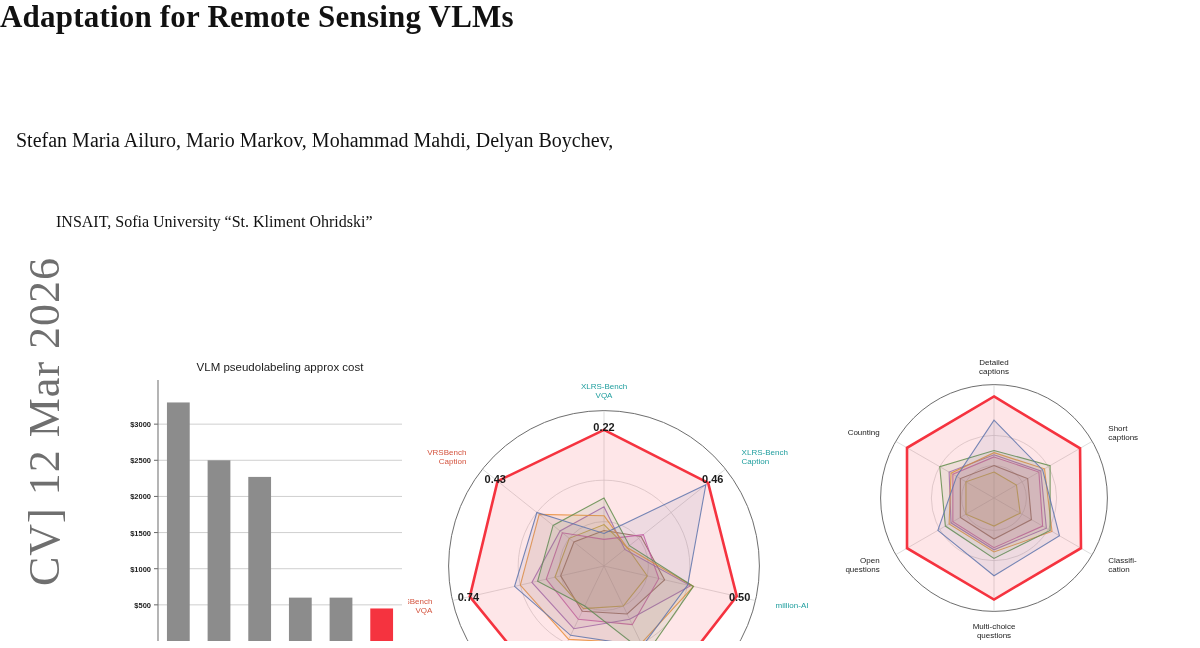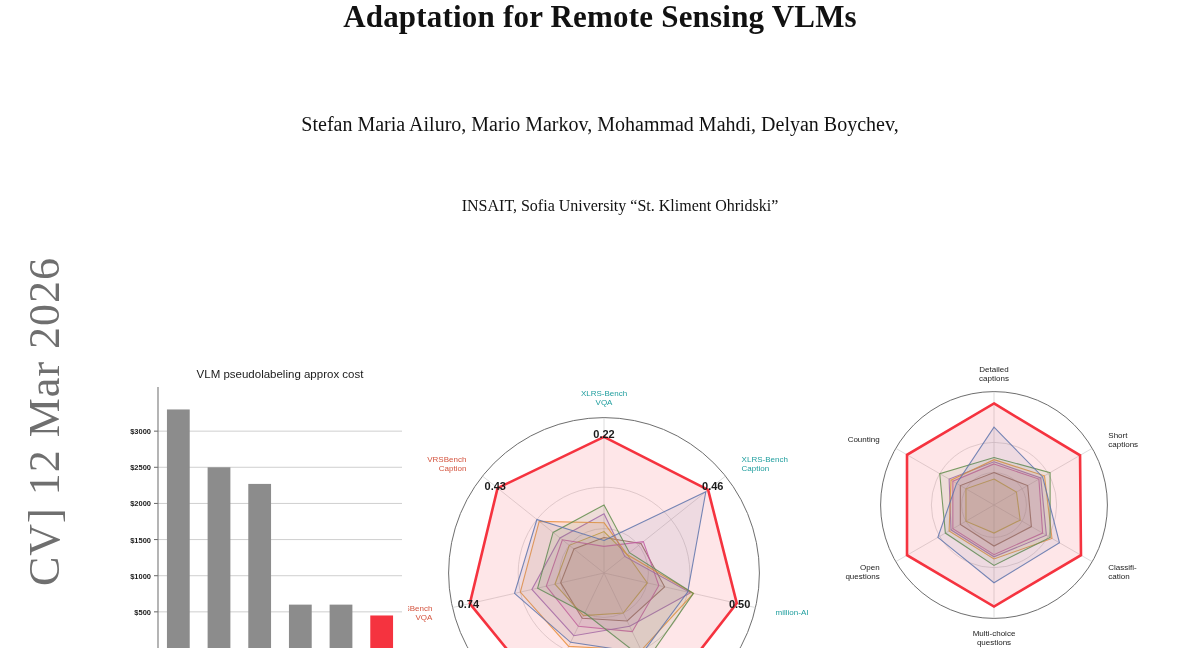--- a/index.html
+++ b/index.html
@@ -11,36 +11,36 @@
   
   #arxiv-stamp{
     position:absolute;left:-236px;top:396px;width:560px;
     transform:rotate(-90deg);transform-origin:center center;
     font-family:"Liberation Serif", serif;
     font-size:44px;letter-spacing:1px;color:#6f6f6f;
     white-space:nowrap;text-align:center;
     pointer-events:none;
   }
   
-  #paper-header{position:absolute;left:0;top:0;width:1200px;text-align:center;}
+  #paper-header{position:absolute;left:0;top:0;width:1200px;text-align:left;}
   #paper-title{
     font-family:"Liberation Serif", serif;
     font-size:31px;font-weight:bold;letter-spacing:.2px;
     margin:0;padding-top:0px;line-height:34px;
   }
   #author-list{
-    font-size:20px;line-height:28px;margin:0;padding-top:76px;
+    font-size:20px;line-height:28px;margin:16px;padding-top:76px;
   }
   #affiliation{font-size:16px;line-height:27px;margin:16px;padding-top:38px;padding-left:40px;}
   #email{
     font-family:"Liberation Mono", monospace;
     font-size:17px;line-height:24px;margin:0;padding-top:3px;letter-spacing:.3px;
   }
   
-  #figure-strip{position:absolute;left:0;top:345px;width:1200px;height:303px;}
+  #figure-strip{position:absolute;left:0;top:338px;width:1200px;height:303px;}
   .panel{position:absolute;top:0;height:303px;}
   #panel-bar{left:110px;width:300px;}
   #panel-radar-bench{left:408px;width:400px;text-decoration:underline;}
   #panel-radar-task{left:808px;width:392px;text-align:center;}
 </style>
 </head>
 <body>
 
 <div id="arxiv-stamp">CV]  12 Mar 2026</div>
 

